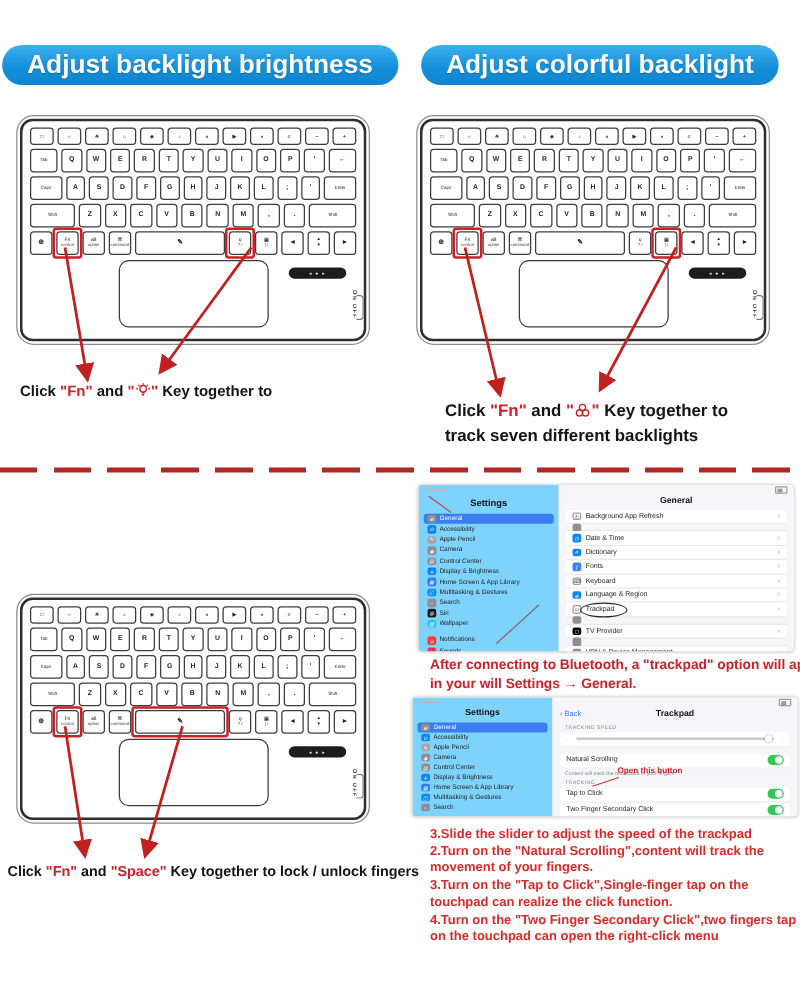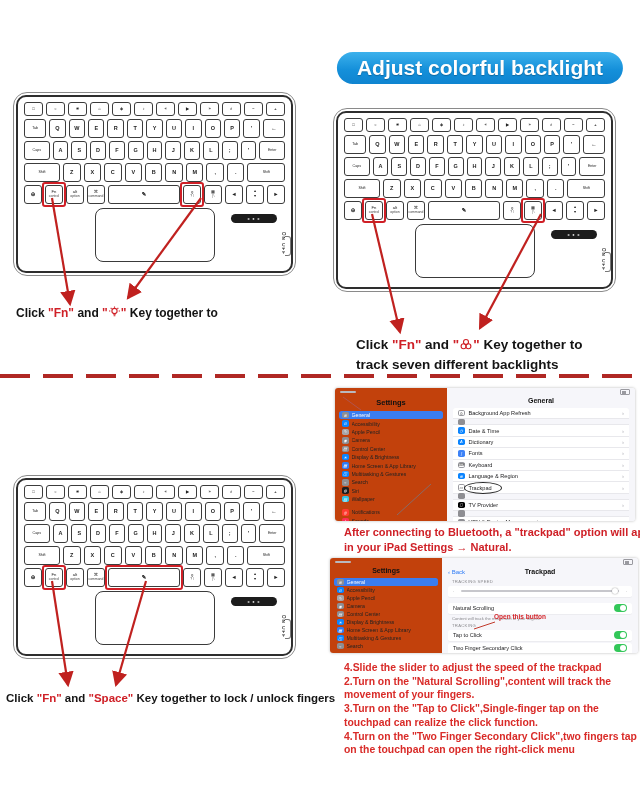--- a/index.html
+++ b/index.html
@@ -44,21 +44,21 @@
   
   svg.overlay{position:absolute;left:0;top:0;pointer-events:none;}
   
   .shot{position:absolute;background:#fbfbfd;border-radius:3px;box-shadow:0 0 3px rgba(0,0,0,.28);
         overflow:hidden;display:flex;}
   .statusbar{position:absolute;left:0;top:0;right:0;height:8px;display:flex;align-items:center;
         justify-content:space-between;padding:0 5px;z-index:3;}
   .stbar-blur{width:16px;height:2.5px;background:#b9b9bf;border-radius:1px;}
   .batt{width:8px;height:4px;border:1px solid #9a9aa0;border-radius:1px;position:relative;}
   .batt::before{content:"";position:absolute;left:.5px;top:.5px;bottom:.5px;width:60%;background:#9a9aa0;}
-  .sb-col{width:112px;background:#c2410c;padding:10px 4px 0 4px;box-sizing:border-box;flex:none;}
+  .sb-col{width:112px;background:#7dd3fc;padding:10px 4px 0 4px;box-sizing:border-box;flex:none;}
   .sb-title{font-size:7.5px;font-weight:bold;text-align:center;margin-bottom:4px;color:#111;}
   .sb-row{display:flex;align-items:center;gap:3px;height:8.4px;padding:0 3px;border-radius:2.5px;}
   .sb-row.sel{background:#3b7df0;}
   .sb-row.sel .sb-lb{color:#fff;}
   .sb-ic{width:6.5px;height:6.5px;border-radius:1.8px;background:#8e8e93;color:#fff;flex:none;
         display:flex;align-items:center;justify-content:center;font-size:4px;font-style:normal;}
   .sb-lb{font-size:5.2px;color:#222;white-space:nowrap;overflow:hidden;}
   .gap{height:5px !important;background:transparent !important;}
   .gap *{display:none;}
   .g-col{flex:1;background:#f6f6fa;padding:9px 6px 0 6px;box-sizing:border-box;position:relative;}
@@ -100,20 +100,21 @@
 
   <svg width="0" height="0" style="position:absolute">
     <defs>
       <marker id="ah" markerWidth="9" markerHeight="9" refX="6" refY="3.5" orient="auto">
         <path d="M0,0 L7,3.5 L0,7 z" fill="#c0211f"></path>
       </marker>
     </defs>
   </svg>
 
   <div style="position:absolute;left:0;top:0;width:320px;height:374px;">
+    <div class="pill" style="top:36px;font-size:21px;">Adjust backlight brightness</div>
     <div class="kb-shell" style="left:13px;top:92px;width:277px;height:178px;">
       <div class="kb">
         <div>
             <div class="krow fk">
               <div class="key" style="flex-grow: 1; flex-basis: 0px;">□</div>
               <div class="key" style="flex-grow: 1; flex-basis: 0px;">☼</div>
               <div class="key" style="flex-grow: 1; flex-basis: 0px;">☀</div>
               <div class="key" style="flex-grow: 1; flex-basis: 0px;">⌂</div>
               <div class="key" style="flex-grow: 1; flex-basis: 0px;">◈</div>
               <div class="key" style="flex-grow: 1; flex-basis: 0px;">♪</div>
@@ -215,21 +216,21 @@
             <g stroke="#cf2027" fill="none" stroke-width="1.1">
               <circle cx="6.5" cy="5" r="2.6"></circle>
               <path d="M5.3 8.2h2.4M5.6 9.8h1.8"></path>
               <path d="M6.5 .6v1.2M2.7 1.9l.9.9M10.3 1.9l-.9.9M1 5h1.3M10.7 5H12"></path>
             </g>
           </svg></span><span class="red">"</span><span> Key together to</span>
       <br>
     </div>
   </div>
 
-  <div style="position:absolute;left:320px;top:16px;width:320px;height:374px;">
+  <div style="position:absolute;left:320px;top:0;width:320px;height:374px;">
     <div class="pill" style="top:36px;font-size:21px;">Adjust colorful backlight</div>
     <div class="kb-shell" style="left:13px;top:92px;width:277px;height:178px;">
       <div class="kb">
         <div>
             <div class="krow fk">
               <div class="key" style="flex-grow: 1; flex-basis: 0px;">□</div>
               <div class="key" style="flex-grow: 1; flex-basis: 0px;">☼</div>
               <div class="key" style="flex-grow: 1; flex-basis: 0px;">☀</div>
               <div class="key" style="flex-grow: 1; flex-basis: 0px;">⌂</div>
               <div class="key" style="flex-grow: 1; flex-basis: 0px;">◈</div>
@@ -651,21 +652,21 @@
           </div>
       </div>
       <svg class="overlay" width="300" height="133">
         <line x1="8" y1="9" x2="26" y2="22" stroke="#b2544d" stroke-width="1"></line>
         <line x1="62" y1="127" x2="96" y2="96" stroke="#8a6a66" stroke-width="1"></line>
       </svg>
     </div>
 
     <div class="rednote" style="left:14px;top:140px;">
       <span>After connecting to Bluetooth, a "trackpad" option will appear</span><br>
-      <span>in your iPad Settings → Natural.</span>
+      <span>in your will Settings → General.</span>
     </div>
 
     <div class="shot" style="left:0px;top:173px;width:308px;height:95px;">
       <div class="statusbar">
         <div class="stbar-blur"></div>
         <div class="batt"></div>
       </div>
       <div class="sb-col" style="padding-top:9px;">
         <div class="sb-title" style="font-size:7px;">Settings</div>
         <div>
@@ -764,21 +765,21 @@
         </div>
         <div class="annot" style="left:52px;top:55px;">Open this button</div>
       </div>
       <svg class="overlay" width="308" height="95">
         <line x1="165" y1="64" x2="144" y2="71" stroke="#c0392b" stroke-width="1"></line>
       </svg>
     </div>
 
     <div class="steps" style="left:14px;top:276px;">
 
-        <div class="step">4.Slide the slider to adjust the speed of the trackpad</div>
+        <div class="step">3.Slide the slider to adjust the speed of the trackpad</div>
 
         <div class="step">2.Turn on the "Natural Scrolling",content will track the movement of your fingers.</div>
 
         <div class="step">3.Turn on the "Tap to Click",Single-finger tap on the touchpad can realize the click function.</div>
 
         <div class="step">4.Turn on the "Two Finger Secondary Click",two fingers tap on the touchpad can open the right-click menu</div>
       </div>
   </div>
 
 </div>

